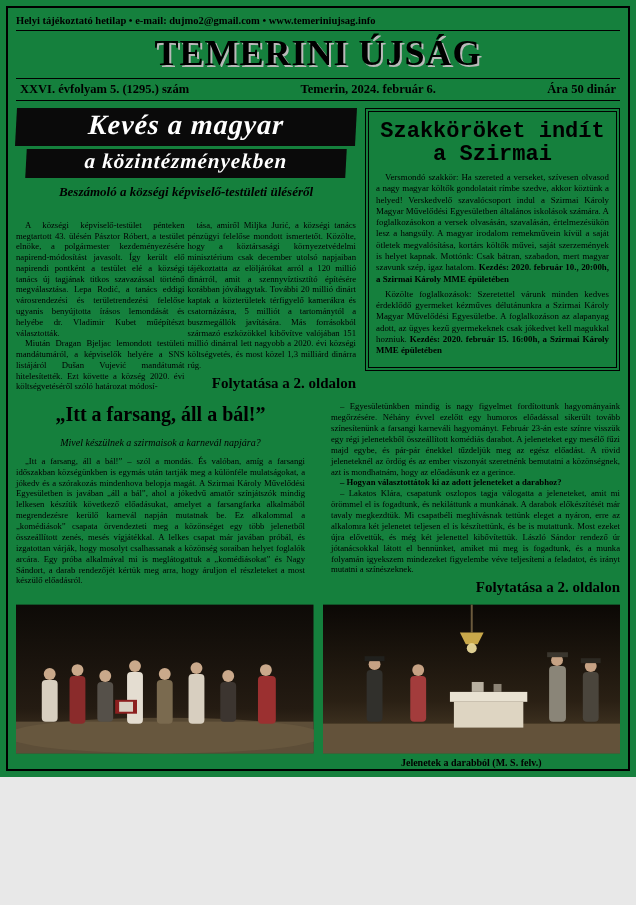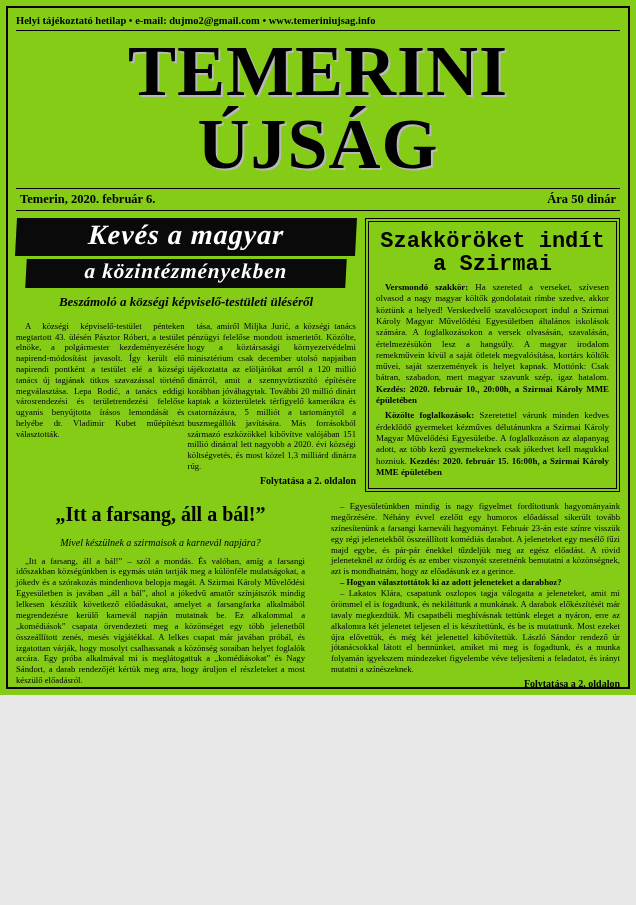--- a/index.html
+++ b/index.html
@@ -1,48 +1,48 @@
 <!DOCTYPE html>
 <html><head>
 <meta charset="utf-8">
 <style>
   html,body{margin:0;padding:0;background:#e8e8e8;}
-  .canvas{position:relative;width:636px;height:695px;background:#84cc16;margin:0 auto;
+  .canvas{position:relative;width:636px;height:777px;background:#15803d;margin:0 auto;
           font-family:"Liberation Serif",serif;color:#000;}
   .frame{position:absolute;left:6px;top:6px;right:6px;bottom:6px;border:2px solid #000;
          padding:5px 8px;box-sizing:border-box;overflow:hidden;}
 
   
   .topbar{font-size:10.5px;font-weight:bold;padding:2px 0 4px;border-bottom:1.5px solid #000;}
-  .masthead{margin:0;text-align:center;font-size:72px;line-height:1.02;font-weight:bold;
+  .masthead{margin:0;text-align:center;font-size:36px;line-height:1.02;font-weight:bold;
             letter-spacing:1px;padding:4px 0 6px;text-shadow:2px 2px 0 #b9b9b9;}
   .issue-row{display:flex;justify-content:space-between;align-items:center;
              font-weight:bold;font-size:12.5px;border-top:1.5px solid #000;
              border-bottom:1.5px solid #000;padding:3px 4px;}
 
   
   .content-top{display:flex;gap:9px;margin-top:7px;}
   .left-article{flex:0 0 340px;}
   .banner{background:#0a0a0a;color:#fff;font-style:italic;font-weight:bold;text-align:center;
           letter-spacing:1px;}
   .banner1{font-size:28px;padding:1px 0 5px;transform:skewX(-3deg);}
   .banner2{font-size:21px;width:94%;margin:3px auto 0;padding:0 0 4px;transform:skewX(-3deg);}
-  .subhead{font-style:italic;font-weight:bold;font-size:13px;text-align:center;margin:6px 0 11px;}
+  .subhead{font-style:italic;font-weight:bold;font-size:13px;text-align:center;margin:6px 0 20px;}
   .cols{display:flex;gap:3px;}
   .col{flex:1;font-size:8.7px;line-height:1.24;text-align:justify;}
   .col p,.boxbody p,.mid-col p{margin:0;text-indent:9px;}
-  .cont{font-weight:bold;text-align:right;font-size:10px;text-indent:0 !important;margin-top:3px !important;}
+  .cont{font-weight:bold;text-align:right;font-size:15px;text-indent:0 !important;margin-top:3px !important;}
 
   
   .right-box{flex:1;border:1px solid #000;padding:2px;align-self:flex-start;}
   .right-box-inner{border:1px solid #000;padding:4px 7px 6px;}
   .box-title{font-size:22px;font-weight:bold;text-align:center;line-height:1.05;margin:4px 0 6px;font-family:Liberation Mono, monospace;}
   .boxbody{font-size:8.9px;line-height:1.27;text-align:justify;}
   .boxbody p{margin:0 0 4px;}
-  .lead{font-weight:bold;}
+  .lead{font-weight:normal;}
   .tail{font-weight:bold;}
 
   
   .content-mid{display:flex;gap:26px;margin-top:9px;}
   .mid-col{flex:1;font-size:8.7px;line-height:1.25;text-align:justify;}
   .mid-headline{font-size:20px;font-weight:bold;text-align:center;margin:2px 0 3px;line-height:1.1;}
   .mid-subhead{font-style:italic;font-size:10px;text-align:center;margin:12px 14px 7px;line-height:1.15;}
   .q{font-weight:bold;}
 
   
@@ -54,34 +54,36 @@
 </head>
 <body>
 
 <div class="canvas">
   <div class="frame">
 
     <header>
       <div class="topbar">Helyi tájékoztató hetilap • e-mail: dujmo2@gmail.com • www.temeriniujsag.info</div>
       <h1 class="masthead">TEMERINI ÚJSÁG</h1>
       <div class="issue-row">
-        <span>Temerin, 2020. február 6.</span>
+        <span>XXVI. évfolyam 5. (1295.) szám</span>
+        <span>Temerin, 2024. február 6.</span>
         <span>Ára 50 dinár</span>
       </div>
     </header>
 
     <div class="content-top">
 
       <article class="left-article">
         <div class="banner banner1">Kevés a magyar</div>
         <div class="banner banner2">a közintézményekben</div>
         <div class="subhead">Beszámoló a községi képviselő-testületi üléséről</div>
         <div class="cols">
           <div class="col">
             <p>A községi képviselő-testület pénteken megtartott 43. ülésén Pásztor Róbert, a testület elnöke, a polgármester kezdeményezésére napirend-módosítást javasolt. Így került elő napirendi pontként a testület elé a községi tanács új tagjának titkos szavazással történő megválasztása. Lepa Rodić, a tanács eddigi városrendezési és területrendezési felelőse ugyanis benyújtotta írásos lemondását és helyébe dr. Vladimir Kubet műépítészt választották.</p>
+            <p>Miután Dragan Bjeljac lemondott testületi mandátumáról, a képviselők helyére a SNS listájáról Dušan Vujević mandátumát hitelesítették. Ezt követte a község 2020. évi költségvetéséről szóló határozat módosí-</p>
           </div>
           <div class="col">
             <p>tása, amiről Miljka Jurić, a községi tanács pénzügyi felelőse mondott ismertetőt. Közölte, hogy a köztársasági környezetvédelmi minisztérium csak december utolsó napjaiban tájékoztatta az elöljárókat arról a 120 millió dinárról, amit a szennyvíztisztító építésére korábban jóváhagytak. További 20 millió dinárt kaptak a közterületek térfigyelő kamerákra és csatornázásra, 5 milliót a tartománytól a buszmegállók javítására. Más forrásokból származó eszközökkel kibővítve valójában 151 millió dinárral lett nagyobb a 2020. évi községi költségvetés, és most közel 1,3 milliárd dinárra rúg.</p>
             <p class="cont">Folytatása a 2. oldalon</p>
           </div>
         </div>
       </article>
 
       <aside class="right-box">
         <div class="right-box-inner">
@@ -90,21 +92,21 @@
             <span>a Szirmai</span>
           </h2>
           <div class="boxbody">
             <p>
               <b class="lead">Versmondó szakkör:</b>
               <span>Ha szereted a verseket, szívesen olvasod a nagy magyar költők gondolatait rímbe szedve, akkor köztünk a helyed! Verskedvelő szavalócsoport indul a Szirmai Károly Magyar Művelődési Egyesületben általános iskolások számára. A foglalkozásokon a versek olvasásán, szavalásán, értelmezésükön lesz a hangsúly. A magyar irodalom remekművein kívül a saját ötletek megvalósítása, kortárs költők művei, saját szerzemények is helyet kapnak. Mottónk: Csak bátran, szabadon, mert magyar szavunk szép, igaz hatalom.</span>
               <b class="tail">Kezdés: 2020. február 10., 20:00h, a Szirmai Károly MME épületében</b>
             </p>
             <p>
               <b class="lead">Közölte foglalkozások:</b>
-              <span>Szeretettel várunk minden kedves érdeklődő gyermeket kézműves délutánunkra a Szirmai Károly Magyar Művelődési Egyesületbe. A foglalkozáson az alapanyag adott, az több kezű gyermekeknek csak jókedvet kell magukkal hozniuk.</span>
+              <span>Szeretettel várunk minden kedves érdeklődő gyermeket kézműves délutánunkra a Szirmai Károly Magyar Művelődési Egyesületbe. A foglalkozáson az alapanyag adott, az ügyes kezű gyermekeknek csak jókedvet kell magukkal hozniuk.</span>
               <b class="tail">Kezdés: 2020. február 15. 16:00h, a Szirmai Károly MME épületében</b>
             </p>
           </div>
         </div>
       </aside>
 
     </div>
 
     <div class="content-mid">
 

